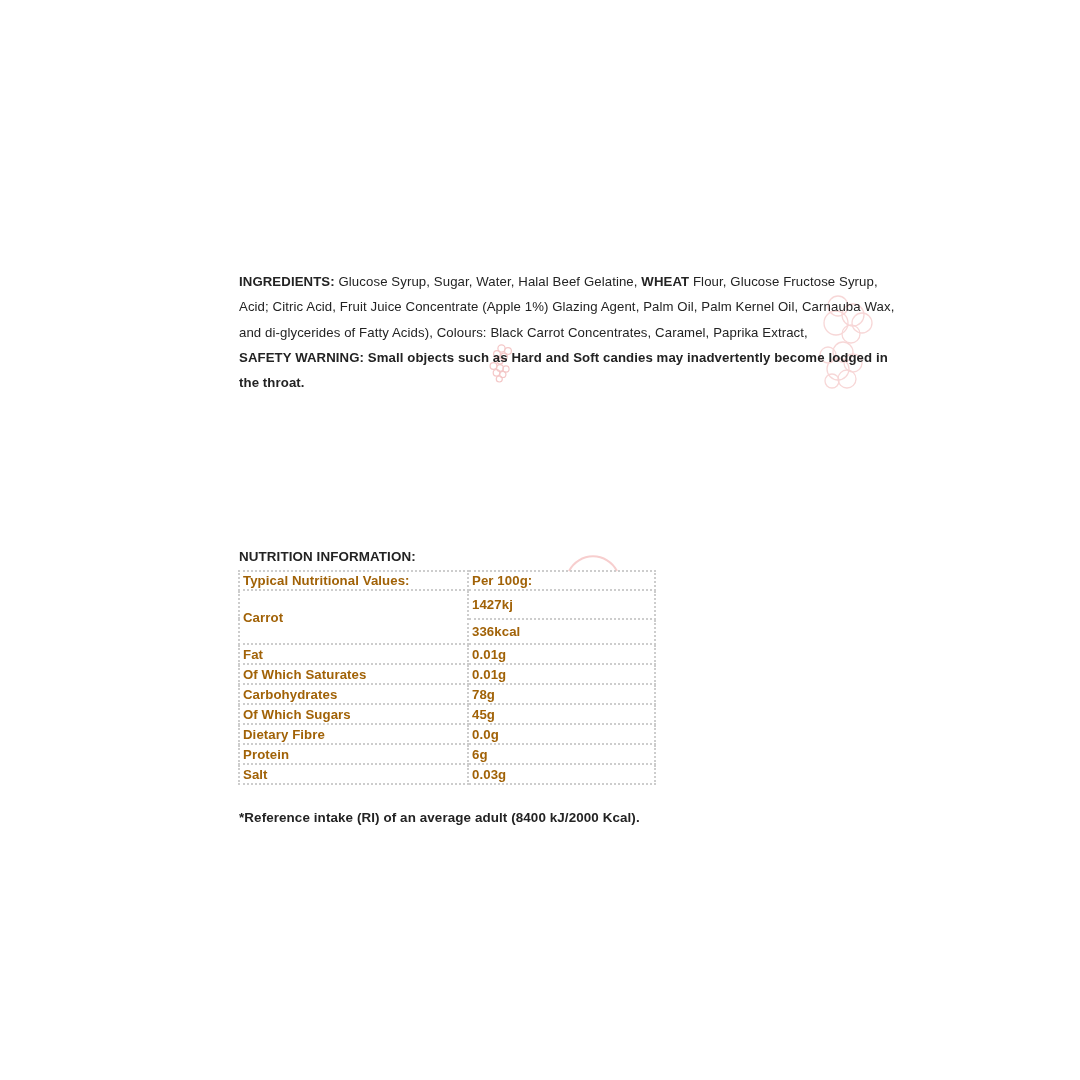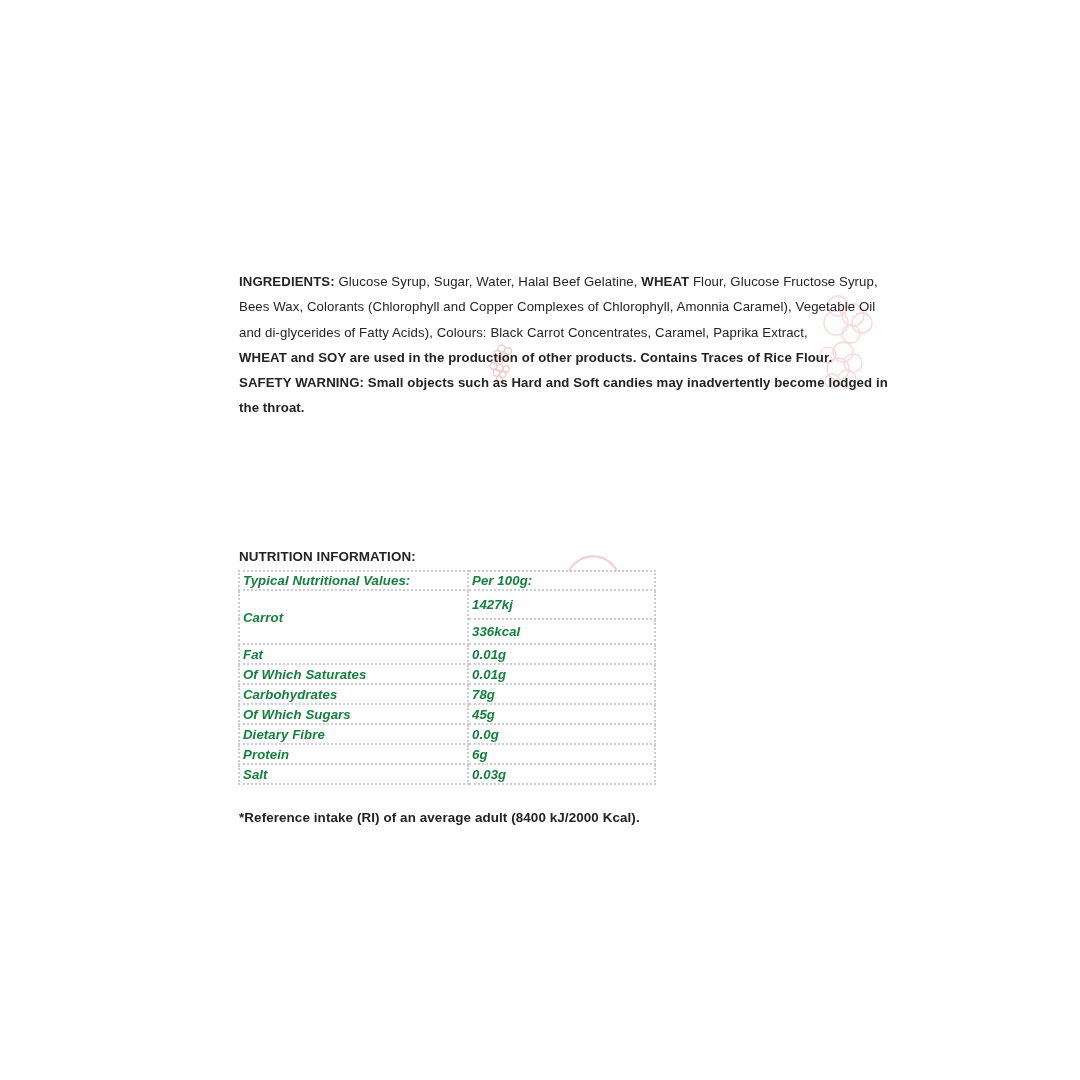--- a/index.html
+++ b/index.html
@@ -14,23 +14,23 @@
   .nutri-heading{
     position:absolute;left:239px;top:547px;z-index:1;
     font-size:13.4px;font-weight:bold;line-height:20px;letter-spacing:0.1px;
   }
   table.nutri{
     position:absolute;left:238px;top:570px;z-index:1;
     border-collapse:collapse;table-layout:fixed;width:416px;
   }
   table.nutri td{
     border:2px dotted #cdcdcd;
-    font-size:13.2px;font-weight:bold;color:#15803d;
+    font-size:13.2px;font-weight:bold;color:#a16207;
     padding:1px 2px 1px 3px;vertical-align:middle;letter-spacing:0.1px;
-    overflow:hidden;white-space:nowrap;font-style:italic;
+    overflow:hidden;white-space:nowrap;
   }
   tr.r-head{height:19px;}
   tr.r-energy-a{height:29px;}
   tr.r-energy-b{height:25px;}
   tr.r-std{height:20px;}
   .footnote{
     position:absolute;left:239px;top:810px;z-index:1;
     font-size:13.4px;font-weight:bold;letter-spacing:0.1px;white-space:nowrap;
   }
 </style>
@@ -65,25 +65,24 @@
       <circle cx="838" cy="369" r="11"></circle>
       <circle cx="847" cy="379" r="9"></circle>
       <circle cx="832" cy="381" r="7"></circle>
     </g>
     <path d="M 569 571 A 27 27 0 0 1 617 571" stroke="#f3b4b4" stroke-width="2" opacity="0.65"></path>
   </svg>
 
   <div class="textblock">
     <div>
         <div class="tline"><span class="b">INGREDIENTS:</span><span> Glucose Syrup, Sugar, Water, Halal Beef Gelatine, </span><span class="b">WHEAT</span><span> Flour, Glucose Fructose Syrup,</span></div>
-        <div class="tline"><span>Bees Wax, Colorants (Chlorophyll and Copper Complexes of Chlorophyll, Amonnia Caramel), Vegetable Oil</span></div>
+        <div class="tline"><span>Acid; Citric Acid, Fruit Juice Concentrate (Apple 1%) Glazing Agent, Palm Oil, Palm Kernel Oil, Carnauba Wax,</span></div>
         <div class="tline"><span>and di-glycerides of Fatty Acids), Colours: Black Carrot Concentrates, Caramel, Paprika Extract,</span></div>
       </div>
     <div>
-        <div class="tline"><span class="b">WHEAT and SOY are used in the production of other products. Contains Traces of Rice Flour.</span></div>
       </div>
     <div>
         <div class="tline"><span class="b">SAFETY WARNING: Small objects such as Hard and Soft candies may inadvertently become lodged in</span></div>
         <div class="tline"><span class="b">the throat.</span></div>
       </div>
   </div>
 
   <div class="nutri-heading">NUTRITION INFORMATION:</div>
 
   <table class="nutri">

